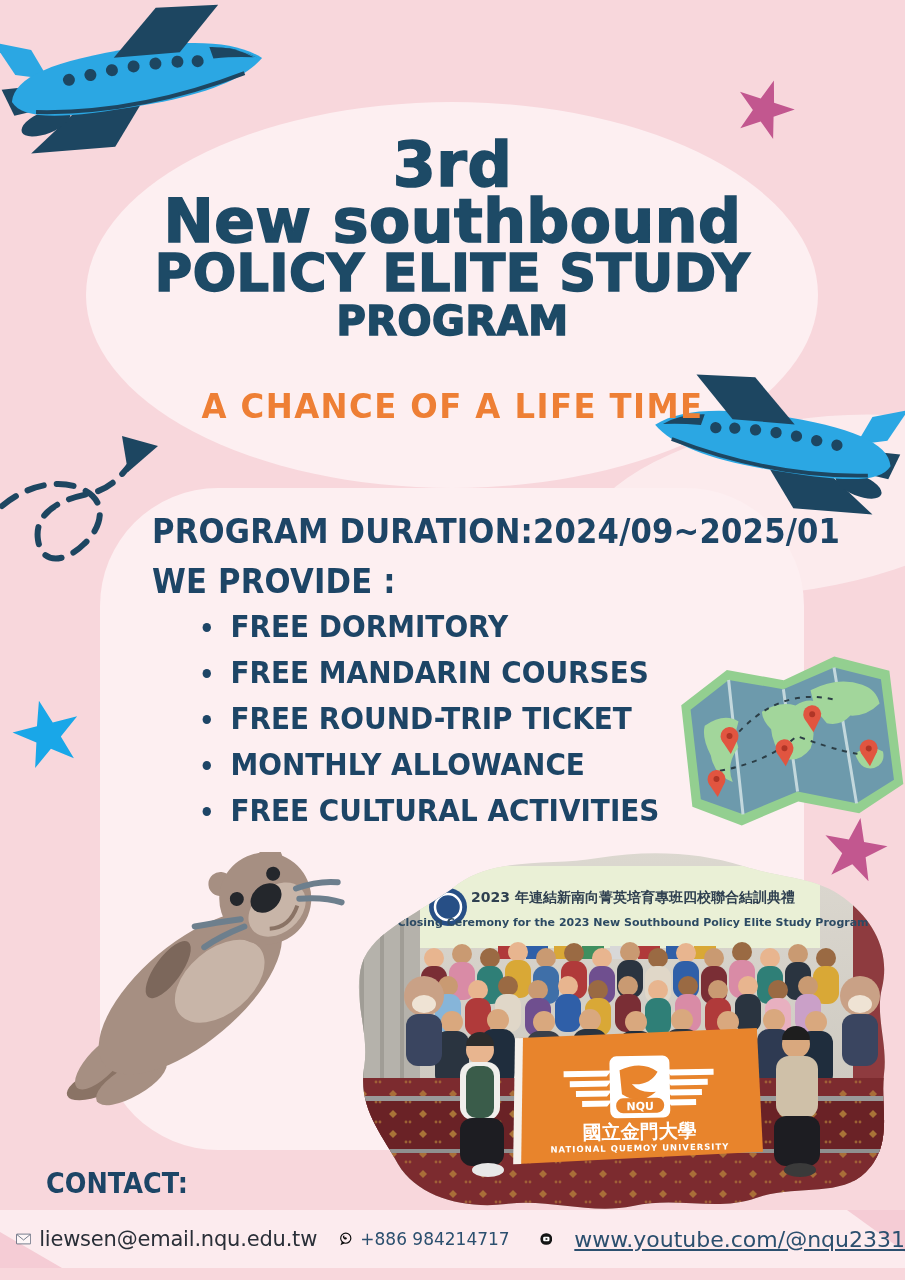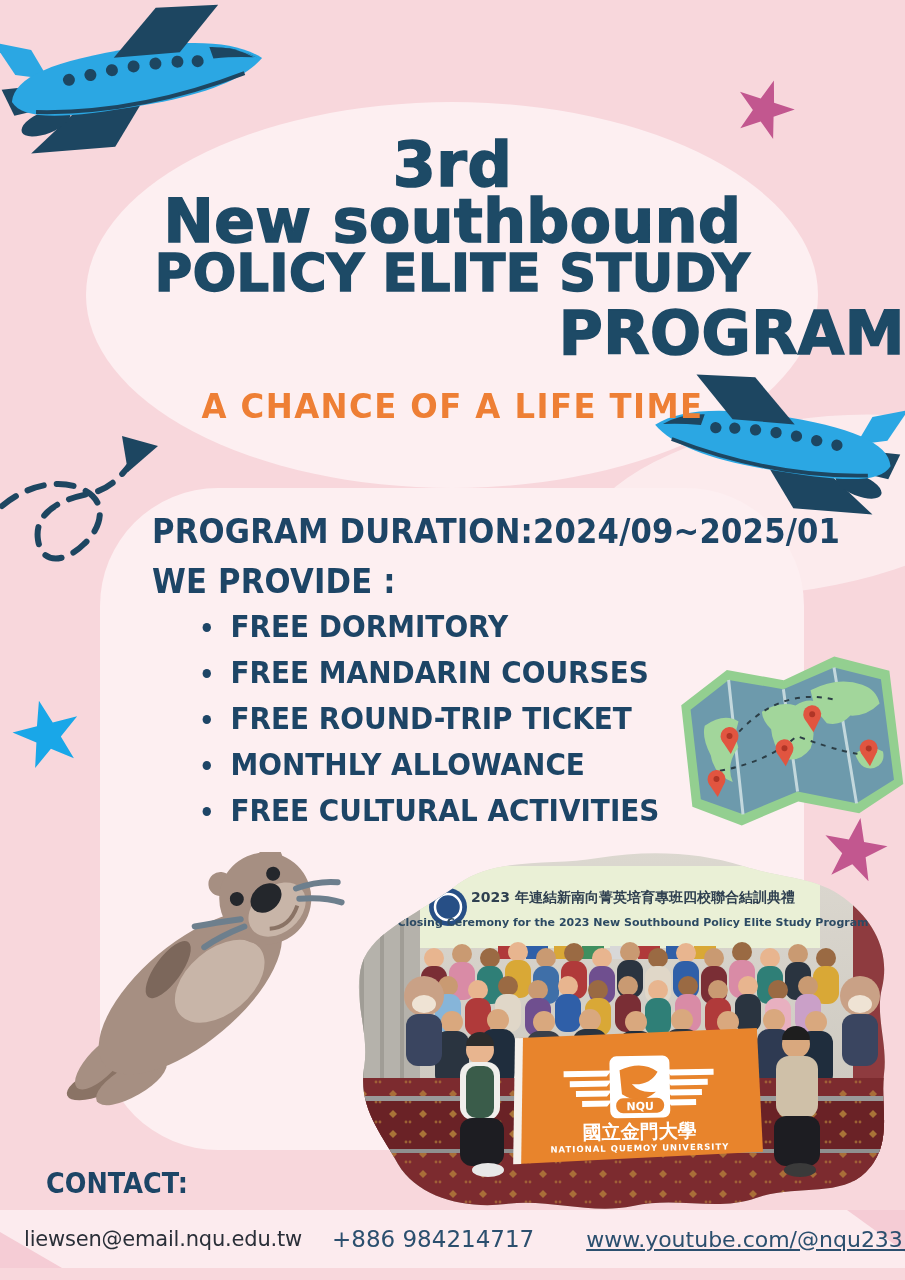--- a/index.html
+++ b/index.html
@@ -9,21 +9,21 @@
   
   .hero-ellipse{left:86px;top:102px;width:732px;height:386px;background:#fdeff1;border-radius:50%;}
   .swoosh{left:585px;top:420px;width:430px;height:170px;background:rgba(255,252,252,.55);
           border-radius:50%;transform:rotate(-9deg);}
   
   .title-line{left:0;width:905px;text-align:center;color:#1d4a66;font-weight:800;
               -webkit-text-stroke:1.6px #1d4a66;letter-spacing:.5px;white-space:nowrap;}
   .t1{top:128px;font-size:62px;}
   .t2{top:186px;font-size:60px;}
   .t3{top:244px;font-size:51px;}
-  .t4{top:298px;font-size:60px;text-align:right;}
+  .t4{top:298px;font-size:40px;}
   .subtitle{left:0;top:386px;width:905px;text-align:center;color:#ee7f35;font-weight:800;
             font-size:34px;letter-spacing:1.5px;transform:scaleX(.95);white-space:nowrap;}
   
   .card{left:100px;top:488px;width:704px;height:662px;background:#fdeff1;border-radius:118px;}
   .navy-head{color:#1d4566;font-weight:800;font-size:33px;white-space:nowrap;
              transform:scaleX(.93);transform-origin:left center;letter-spacing:.2px;}
   .duration{left:152px;top:512px;}
   .provide{left:152px;top:562px;}
   .benefits{left:197px;top:604px;margin:0;padding:0;list-style:none;}
   .benefits li{position:relative;height:46px;line-height:46px;padding-left:36px;color:#1d4566;
@@ -31,21 +31,21 @@
                transform-origin:left center;}
   .benefits li::before{content:"";position:absolute;left:6px;top:19px;width:9px;height:9px;
                border-radius:50%;background:#1d4566;}
   
   .contact-label{left:46px;top:1166px;color:#1d4566;font-weight:800;font-size:29px;
                  transform:scaleX(.88);transform-origin:left center;white-space:nowrap;}
   .ribbon{left:0;top:1210px;width:905px;height:58px;background:#fcebee;}
   .ribbon-row{left:0;top:1210px;width:905px;height:58px;display:flex;align-items:center;
               padding-left:16px;box-sizing:border-box;gap:8px;}
   .email-text{font-size:21px;color:#2a2f38;letter-spacing:-.2px;margin-right:14px;white-space:nowrap;}
-  .phone-text{font-size:23px;color:#2b4f6e;font-weight:500;margin-right:22px;white-space:nowrap;}
+  .phone-text{font-size:17px;color:#2b4f6e;font-weight:500;margin-right:22px;white-space:nowrap;}
   .yt-link{font-size:22px;color:#2b4f6e;text-decoration:underline;margin-left:14px;white-space:nowrap;}
   .notch{position:absolute;width:0;height:0;}
   .notch-left{left:0;top:1232px;border-bottom:36px solid #f5ccd5;border-right:62px solid transparent;}
   .notch-right{right:0;top:1210px;border-top:42px solid #f5ccd5;border-left:58px solid transparent;}
   svg text{font-family:"DejaVu Sans","Liberation Sans",sans-serif;}
 </style>
 </head>
 <body>
 
 <div class="poster">

